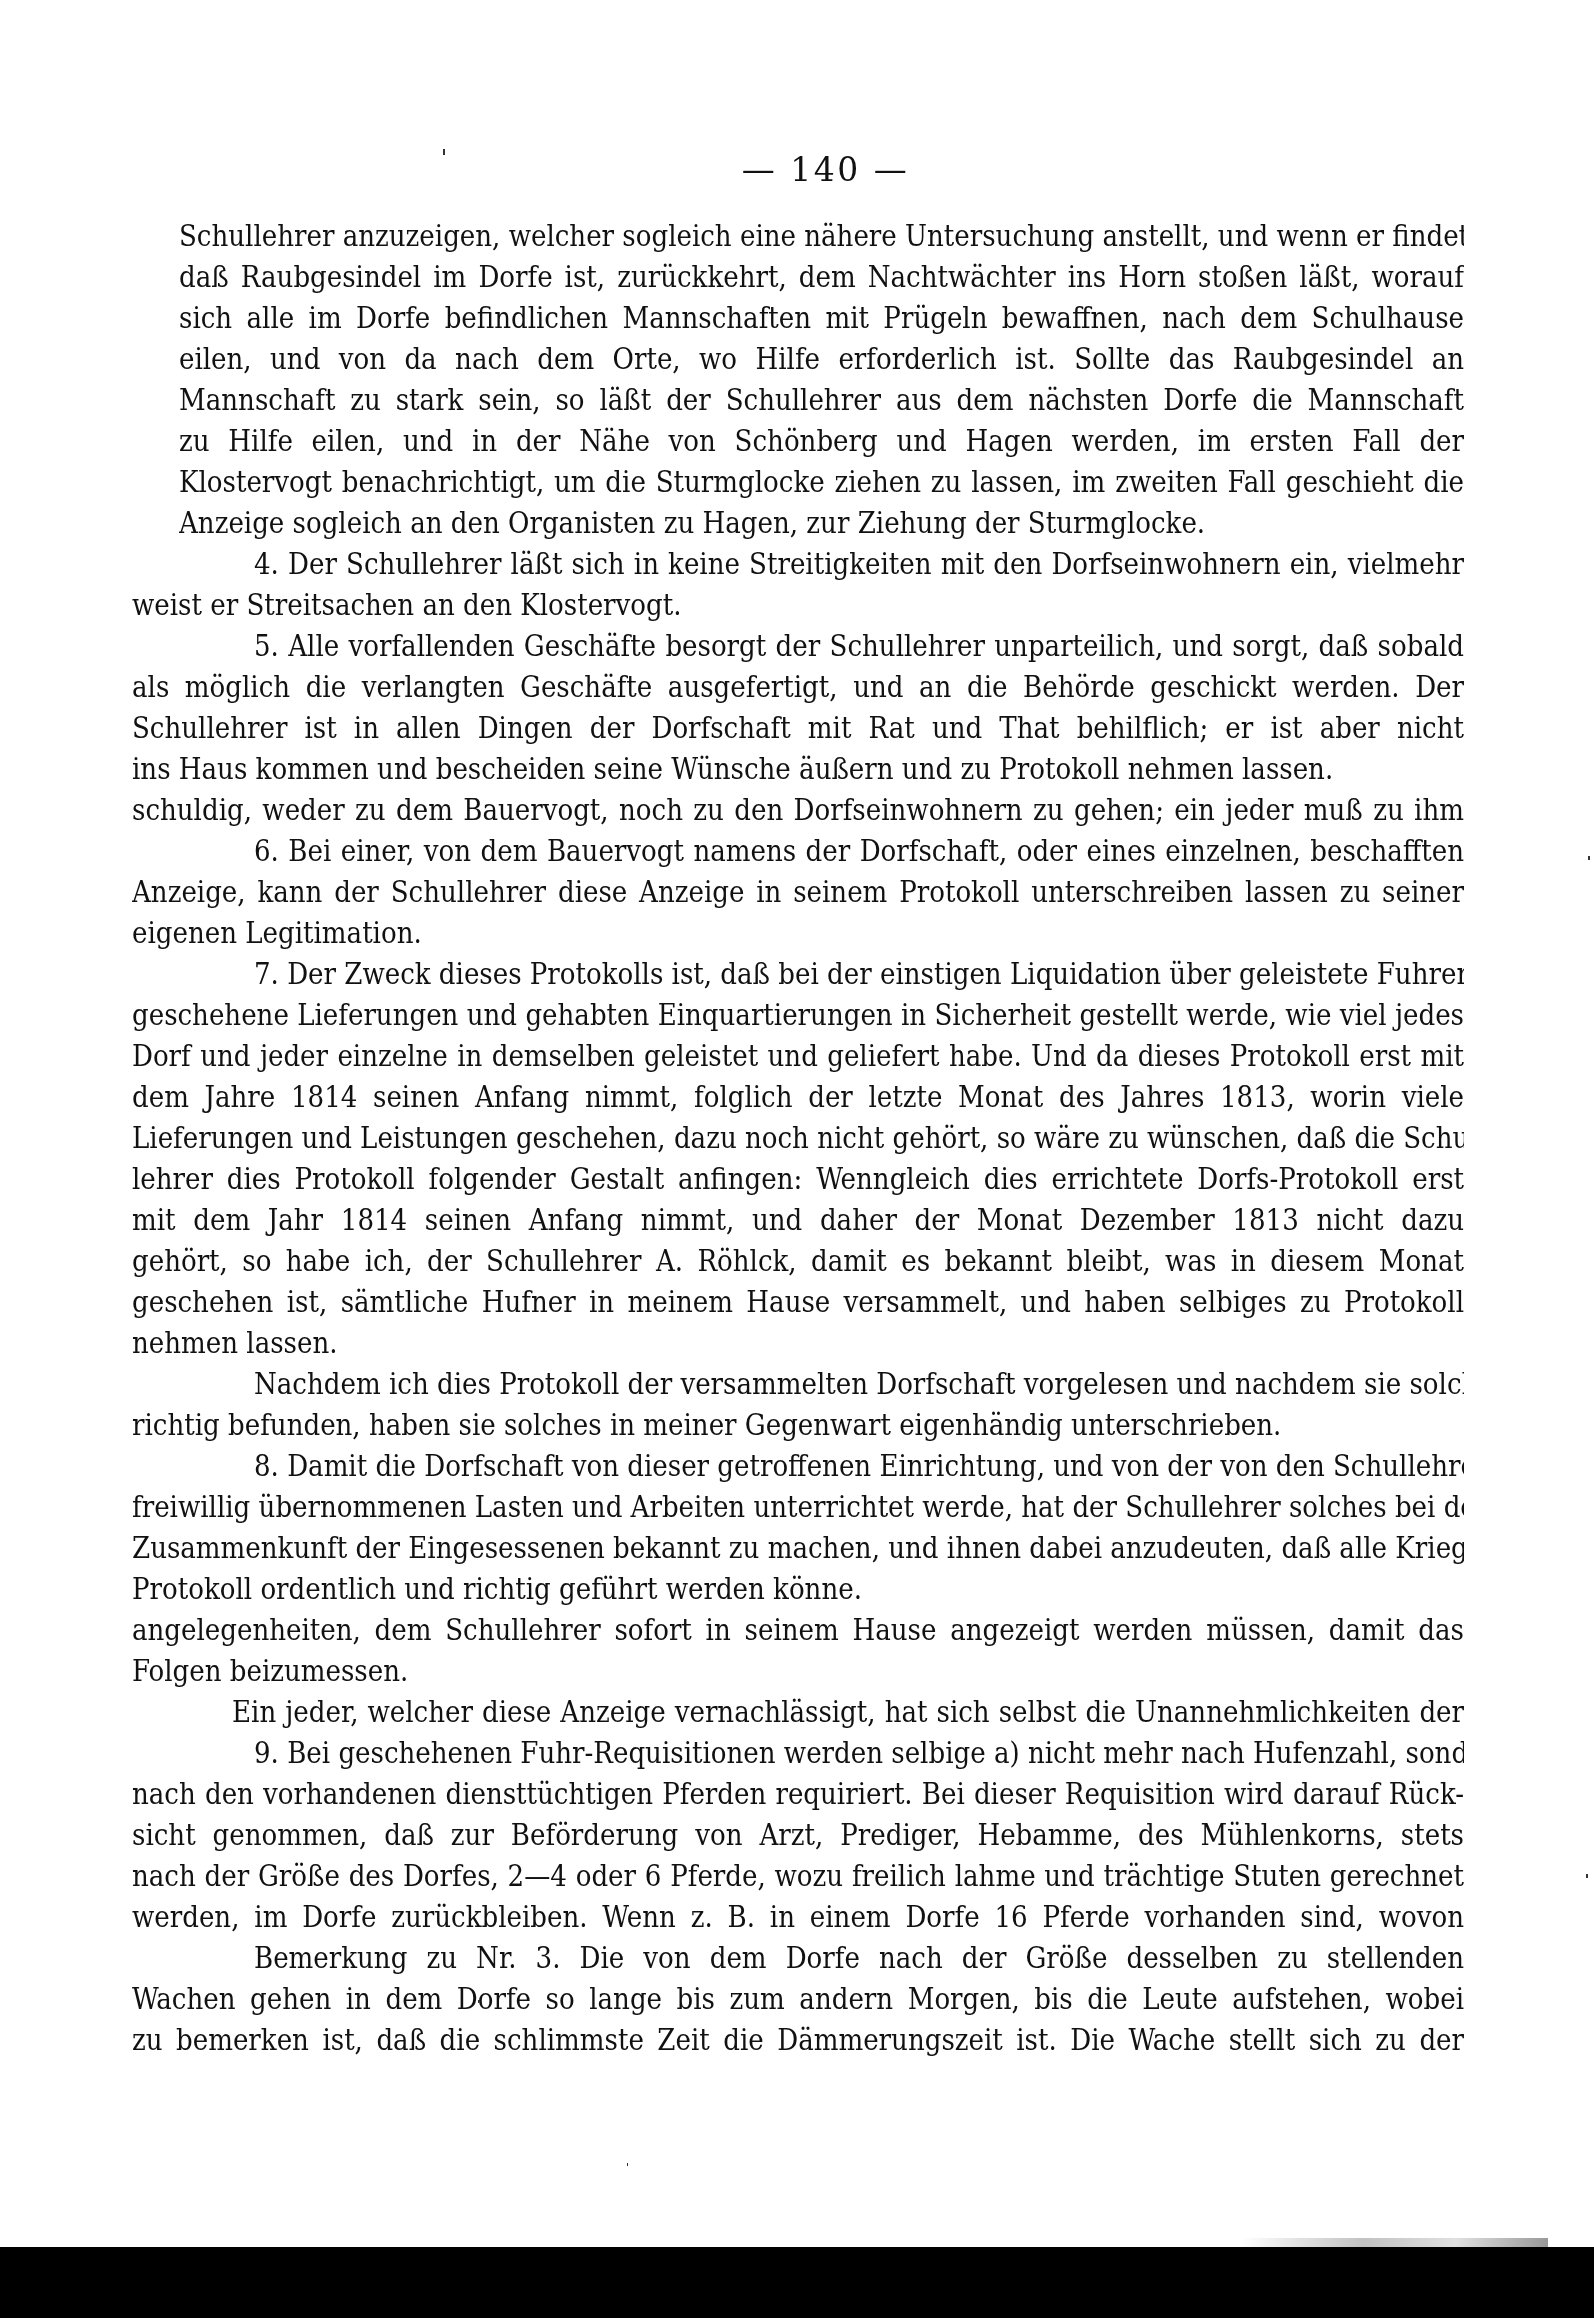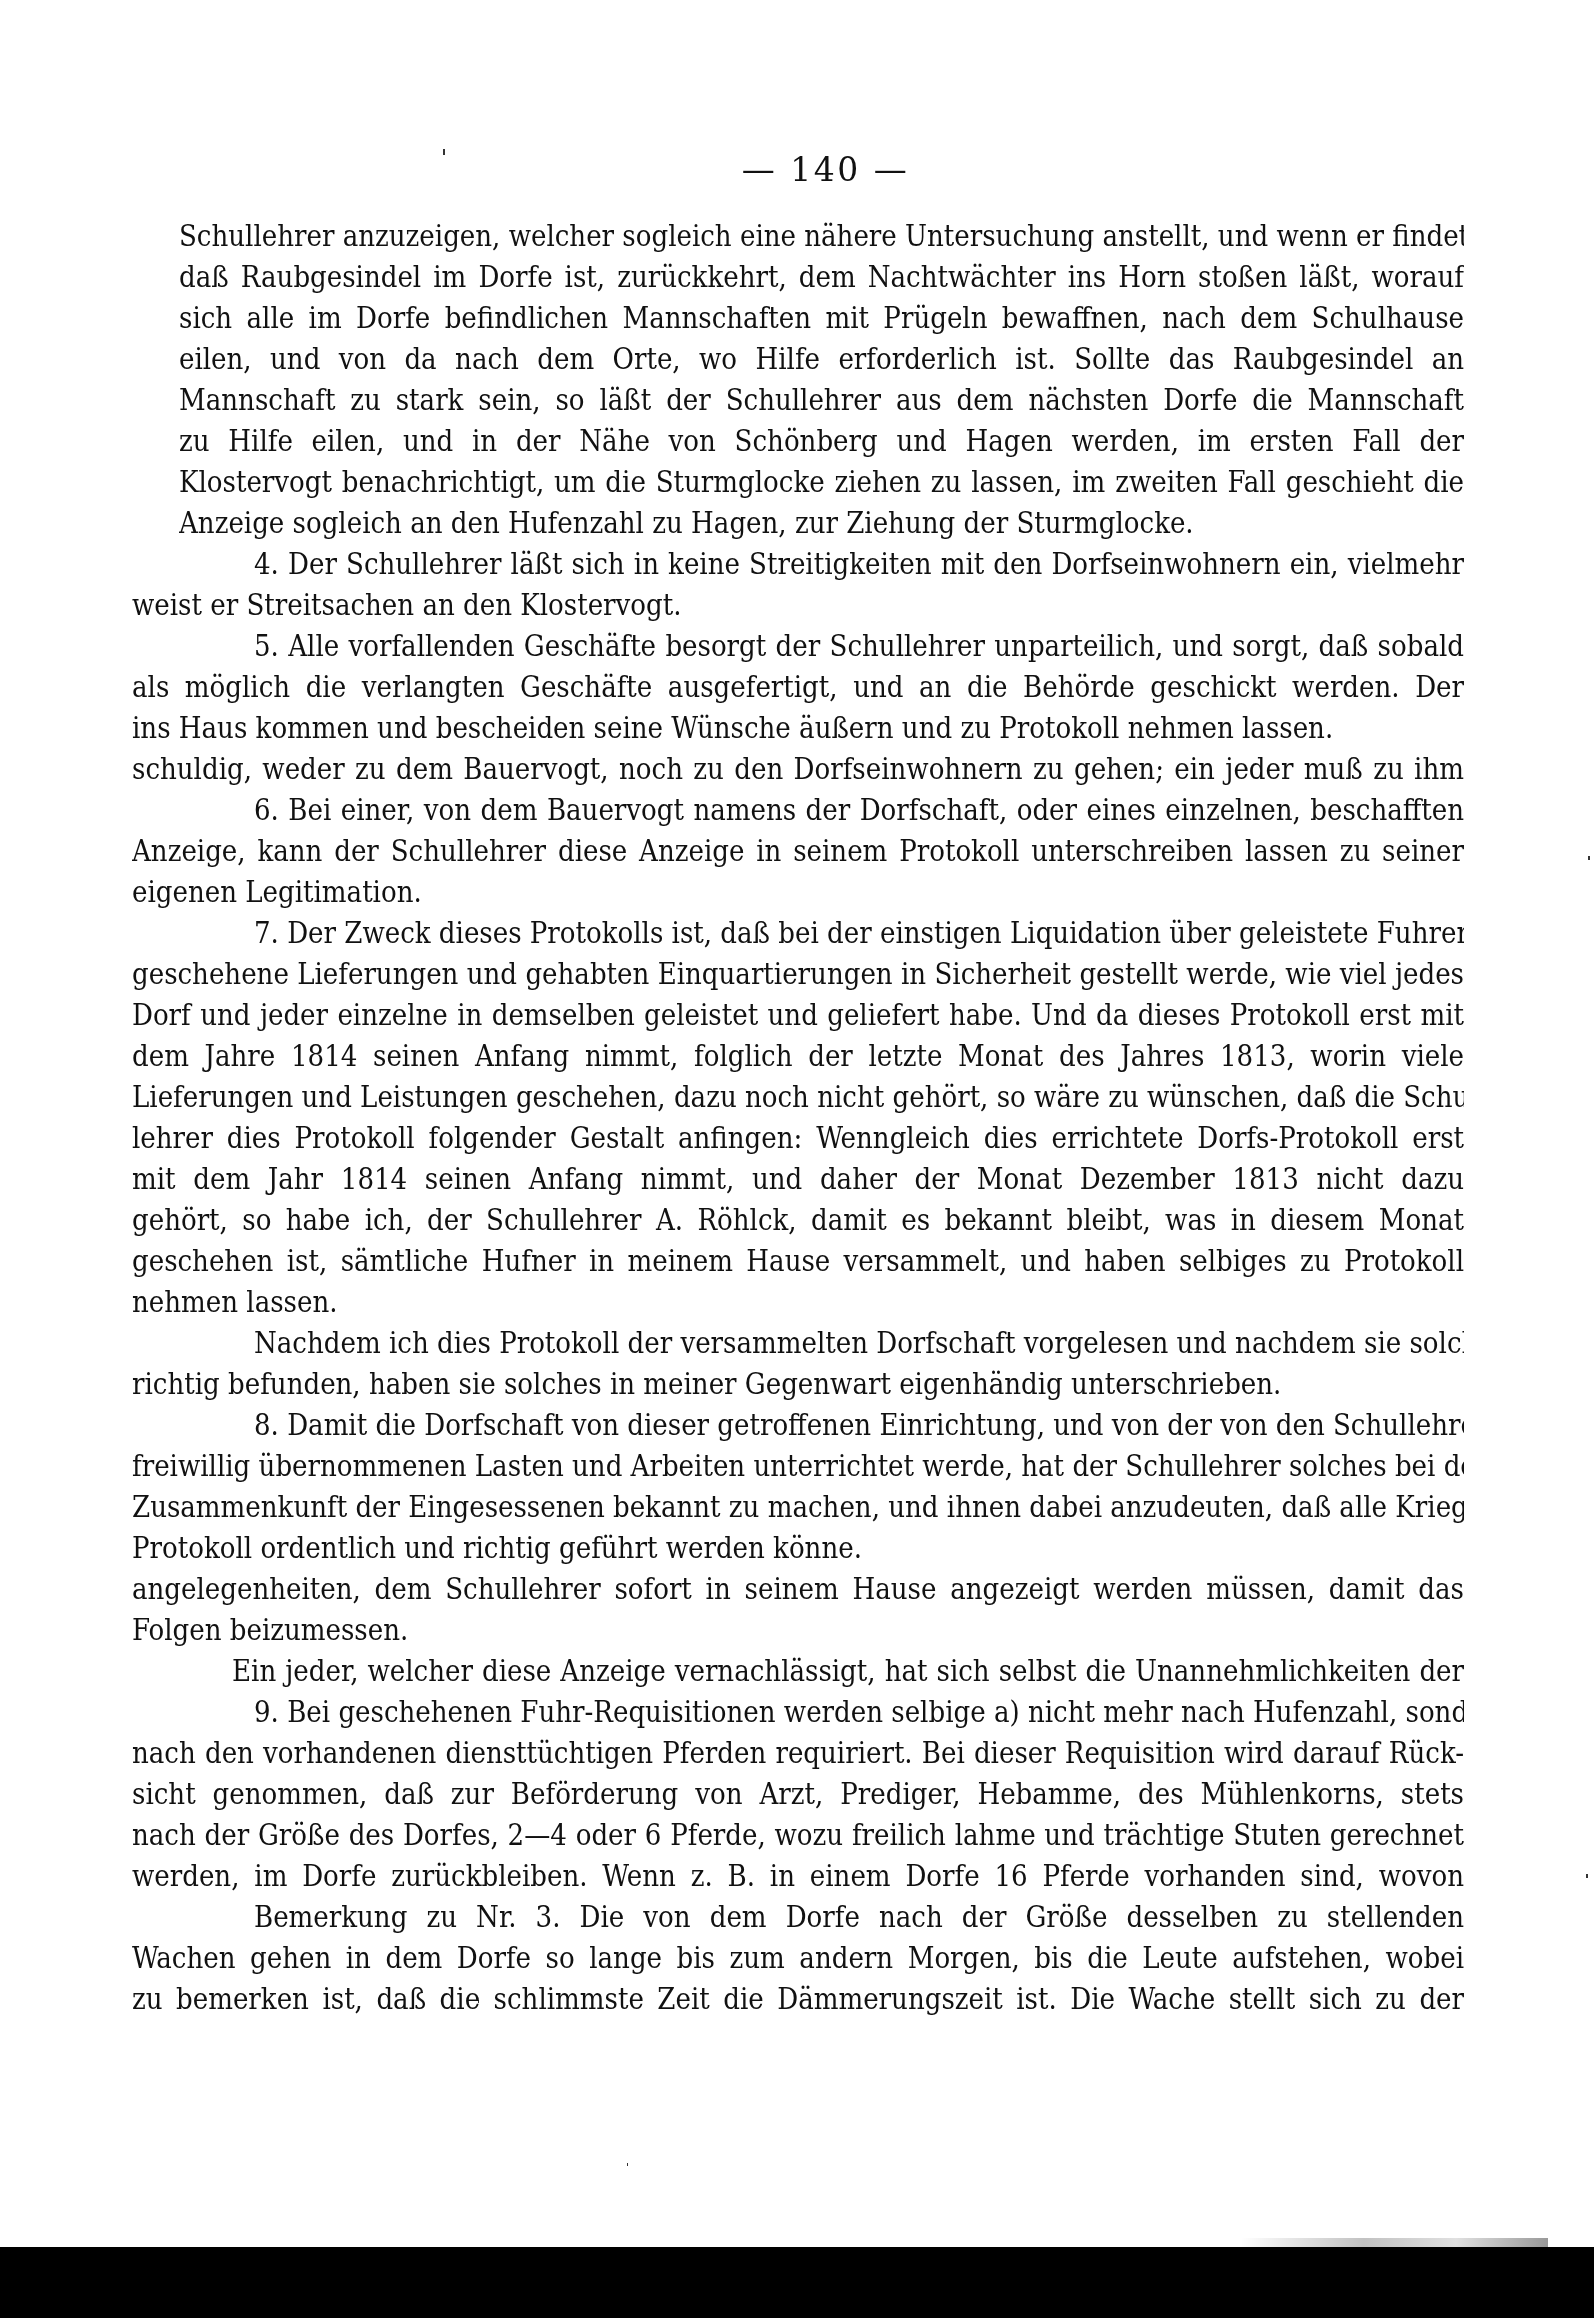--- a/index.html
+++ b/index.html
@@ -39,25 +39,26 @@
   <div class="speck" style="left:627px;top:2163px;width:1.3px;height:3.1px;"></div>
 
   <div class="text-block" id="text-block">
       <div class="line">Schullehrer anzuzeigen, welcher sogleich eine nähere Untersuchung anstellt, und wenn er findet,</div>
       <div class="line">daß Raubgesindel im Dorfe ist, zurückkehrt, dem Nachtwächter ins Horn stoßen läßt, worauf</div>
       <div class="line">sich alle im Dorfe befindlichen Mannschaften mit Prügeln bewaffnen, nach dem Schulhause</div>
       <div class="line">eilen, und von da nach dem Orte, wo Hilfe erforderlich ist. Sollte das Raubgesindel an</div>
       <div class="line">Mannschaft zu stark sein, so läßt der Schullehrer aus dem nächsten Dorfe die Mannschaft</div>
       <div class="line">zu Hilfe eilen, und in der Nähe von Schönberg und Hagen werden, im ersten Fall der</div>
       <div class="line">Klostervogt benachrichtigt, um die Sturmglocke ziehen zu lassen, im zweiten Fall geschieht die</div>
-      <div class="line last">Anzeige sogleich an den Hufenzahl zu Hagen, zur Ziehung der Sturmglocke.</div>
+      <div class="line last">Anzeige sogleich an den Organisten zu Hagen, zur Ziehung der Sturmglocke.</div>
       <div class="line indent">4. Der Schullehrer läßt sich in keine Streitigkeiten mit den Dorfseinwohnern ein, vielmehr</div>
       <div class="line last outdent">weist er Streitsachen an den Klostervogt.</div>
       <div class="line indent">5. Alle vorfallenden Geschäfte besorgt der Schullehrer unparteilich, und sorgt, daß sobald</div>
       <div class="line outdent">als möglich die verlangten Geschäfte ausgefertigt, und an die Behörde geschickt werden. Der</div>
+      <div class="line outdent">Schullehrer ist in allen Dingen der Dorfschaft mit Rat und That behilflich; er ist aber nicht</div>
       <div class="line last outdent">ins Haus kommen und bescheiden seine Wünsche äußern und zu Protokoll nehmen lassen.</div>
       <div class="line outdent">schuldig, weder zu dem Bauervogt, noch zu den Dorfseinwohnern zu gehen; ein jeder muß zu ihm</div>
       <div class="line indent">6. Bei einer, von dem Bauervogt namens der Dorfschaft, oder eines einzelnen, beschafften</div>
       <div class="line outdent">Anzeige, kann der Schullehrer diese Anzeige in seinem Protokoll unterschreiben lassen zu seiner</div>
       <div class="line last outdent">eigenen Legitimation.</div>
       <div class="line indent">7. Der Zweck dieses Protokolls ist, daß bei der einstigen Liquidation über geleistete Fuhren,</div>
       <div class="line outdent">geschehene Lieferungen und gehabten Einquartierungen in Sicherheit gestellt werde, wie viel jedes</div>
       <div class="line outdent">Dorf und jeder einzelne in demselben geleistet und geliefert habe. Und da dieses Protokoll erst mit</div>
       <div class="line outdent">dem Jahre 1814 seinen Anfang nimmt, folglich der letzte Monat des Jahres 1813, worin viele</div>
       <div class="line outdent">Lieferungen und Leistungen geschehen, dazu noch nicht gehört, so wäre zu wünschen, daß die Schul-</div>

